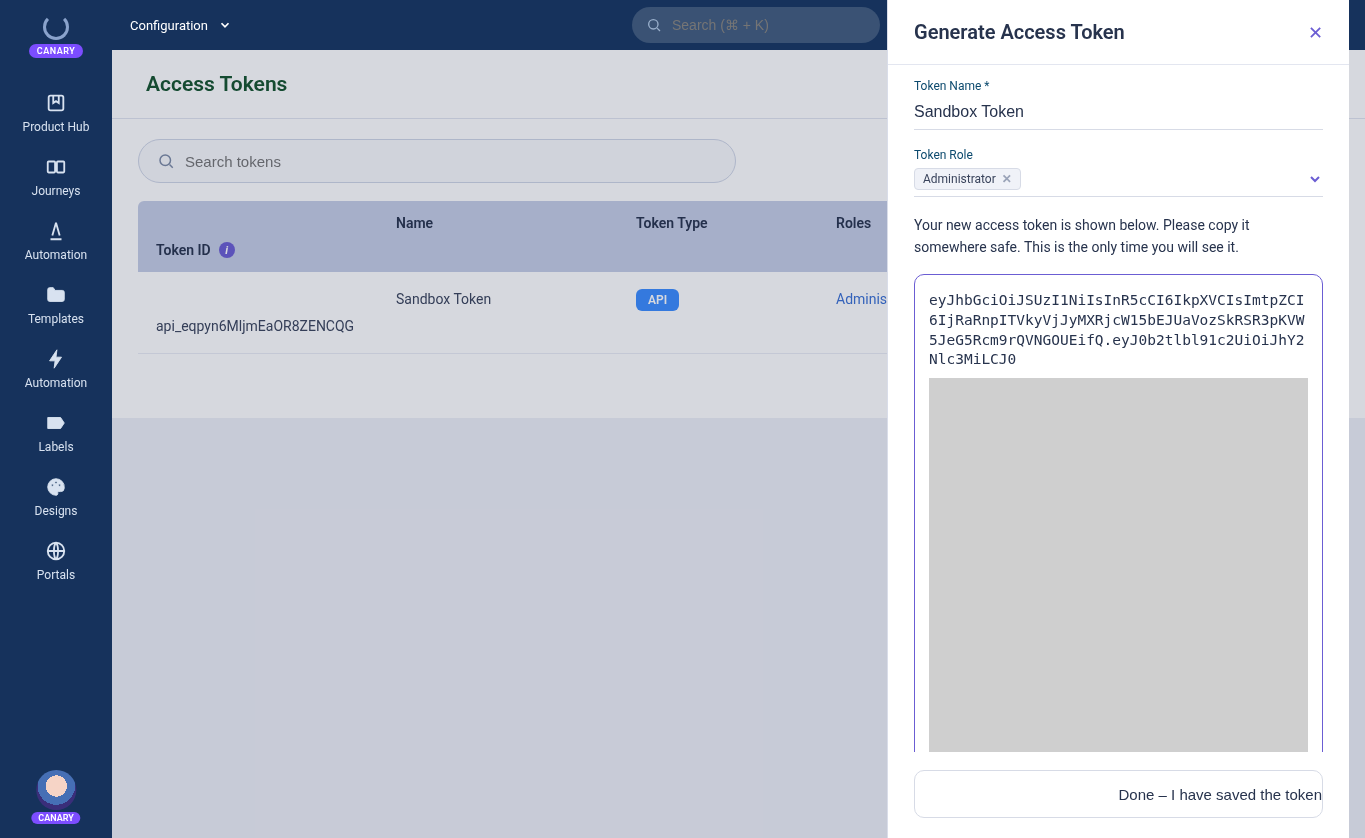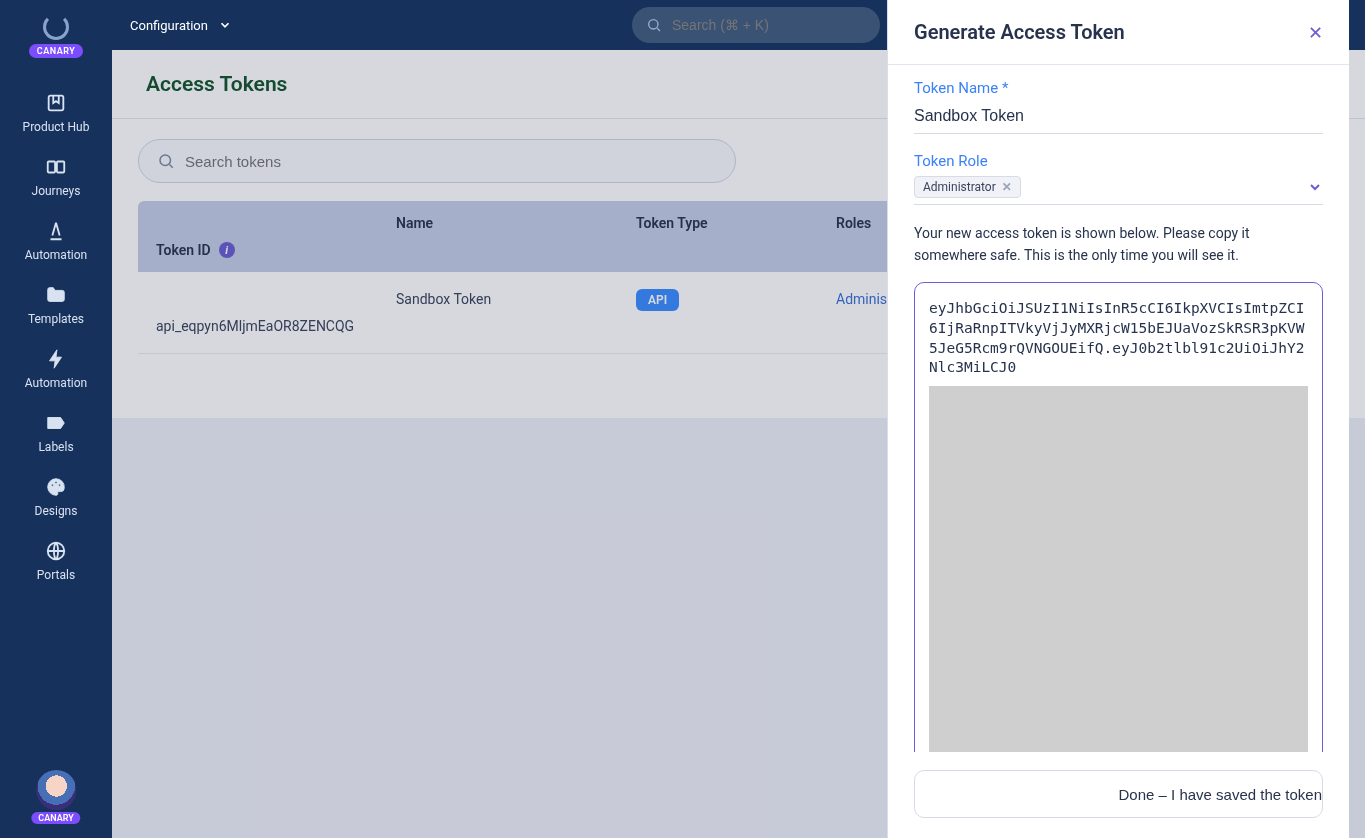--- a/index.html
+++ b/index.html
@@ -51,21 +51,21 @@
 
   
   .dim { position:absolute; inset:0; background: rgba(30,40,70,0.18); pointer-events:none; }
 
   
   .panel { position: absolute; top:0; right:16px; height: 838px; width: 462px; background: #fff; border-left: 1px solid #d9dde9; display:flex; flex-direction:column; }
   .panel-head { display:flex; align-items:center; justify-content:space-between; padding: 20px 26px 20px 26px; border-bottom: 1px solid #e3e6f0; }
   .panel-head h2 { font-size: 20px; font-weight: 600; color: #27334d; }
   .close-x { color: #6b5dd3; font-size: 18px; cursor:pointer; }
   .panel-body { padding: 14px 26px 20px; flex:1; overflow:auto; }
-  .fld-label { font-size: 15px; color: #3b82f6; margin-bottom: 6px; display:block; }
+  .fld-label { font-size: 12px; color: #0c4a6e; margin-bottom: 6px; display:block; }
   .fld-input { width:100%; border:none; border-bottom: 1px solid #d7dbe6; font-size: 16px; color: #27334d; padding: 4px 0 8px; outline:none; background:transparent; }
   .fld-group { margin-bottom: 18px; }
   .role-select { display:flex; align-items:center; border-bottom: 1px solid #d7dbe6; padding-bottom: 6px; gap:8px; position:relative; }
   .role-tag { background: #f0f2f8; border:1px solid #d7dbe6; border-radius: 4px; padding: 3px 8px; font-size: 12px; color:#3a445c; display:inline-flex; align-items:center; gap:6px; }
   .role-tag .rm { color:#9aa3b8; font-weight:bold; cursor:pointer; }
   .sel-chev { margin-left:auto; color:#6b5dd3; }
   .help-text { font-size: 14px; color: #27334d; line-height: 1.55; margin: 16px 0 16px; }
   .token-box { border: 1px solid #6b5dd3; border-radius: 10px; padding: 16px 14px; }
   .token-text { font-family: ui-monospace, Menlo, monospace; font-size: 14.5px; color: #27334d; word-break: break-all; line-height: 1.35; }
   .token-redact { margin-top: 8px; width: 100%; height: 398px; background: #cfcfcf; }

